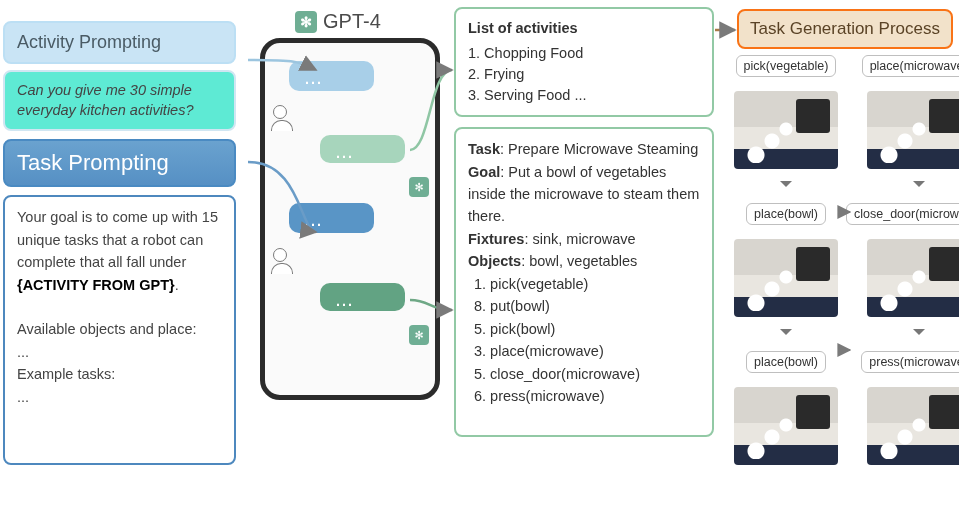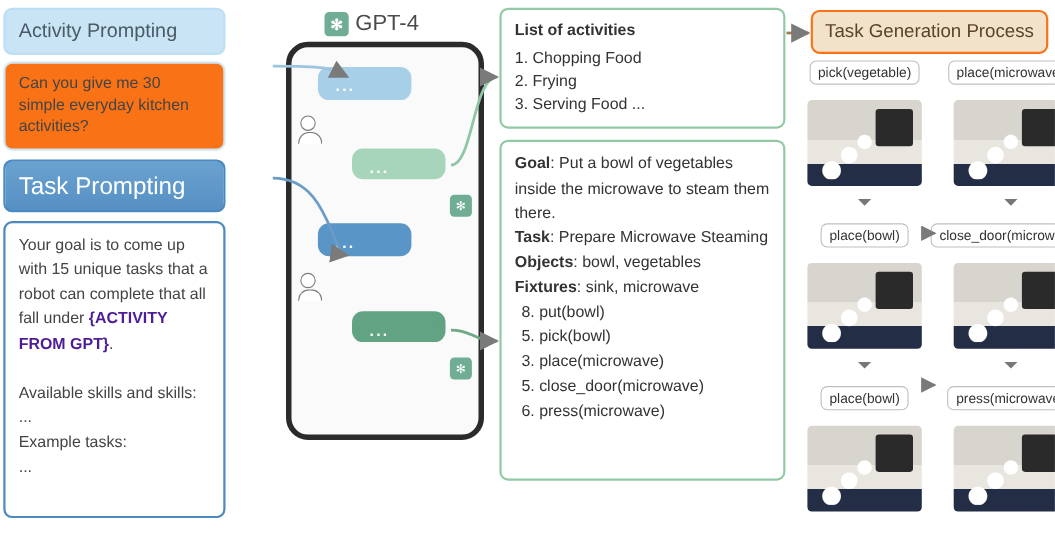--- a/index.html
+++ b/index.html
@@ -12,51 +12,52 @@
     overflow: hidden;
     font-size: 14.5px;
     color: #333;
   }
   .box {
     border-radius: 8px;
     border: 2px solid;
     padding: 9px 12px;
   }
   
-  .col-left { position: absolute; left: 3px; top: 7px; width: 202px; }
+  .col-left { position: absolute; left: 3px; top: 21px; width: 233px; }
   .activity-header {
     border-color: #bcdff4;
     background: #c9e4f5;
     font-size: 18px;
     color: #4a5b65;
     margin-bottom: 6px;
   }
   .activity-body {
     border-color: #d0e6f2;
-    background: #f97316;
+    background: #5eead4;
     line-height: 1.35;
     color: #444;
     margin-bottom: 8px;
+    font-style: italic;
   }
   .task-header {
     border-color: #4a8ac2;
     background: #5e9acb;
     background: linear-gradient(#6aa2cf,#5690c4);
     font-size: 22px;
     color: #fff;
     margin-bottom: 8px;
   }
   .task-body {
     border-color: #4d88be;
     background: #fff;
     line-height: 1.55;
     color: #444;
     min-height: 270px;
   }
-  .task-body .highlight { color: #4c1d95; font-weight: 600; }
+  .task-body .highlight { color: #000000; font-weight: 600; }
 
   
   .gpt-label {
     position: absolute; left: 295px; top: 10px;
     font-size: 20px; color: #4b4b4b; display:flex; align-items:center; gap:6px;
   }
   .gpt-icon {
     width: 22px; height: 22px; background:#6fae94; border-radius:4px;
     display:inline-flex; align-items:center; justify-content:center;
     color:#fff; font-size:14px; font-weight:bold;
@@ -147,21 +148,21 @@
 </head>
 <body>
 
 <div class="col-left">
   <div class="box activity-header">Activity Prompting</div>
   <div class="box activity-body">Can you give me 30 simple everyday kitchen activities?</div>
   <div class="box task-header">Task Prompting</div>
   <div class="box task-body">
     <span>Your goal is to come up with 15 unique tasks that a robot can complete that all fall under </span><span class="highlight">{ACTIVITY FROM GPT}</span><span>.</span>
     <br><br>
-    <span>Available skills and skills:</span><br>
+    <span>Available objects and place:</span><br>
     <span>...</span><br>
     <span>Example tasks:</span><br>
     <span>...</span>
   </div>
 </div>
 
 <div class="gpt-label">
   <span class="gpt-icon">✻</span>
   <span>GPT-4</span>
 </div>
@@ -177,25 +178,26 @@
 </div>
 
 <div class="col-mid">
   <div class="box activities-out">
     <div class="title">List of activities</div>
     <div>1. Chopping Food</div>
     <div>2. Frying</div>
     <div>3. Serving Food ...</div>
   </div>
   <div class="box task-out">
+    <div><b>Task</b><span>: Prepare Microwave Steaming</span></div>
     <div><b>Goal</b><span>: Put a bowl of vegetables inside the microwave to steam them there.</span></div>
-    <div><b>Task</b><span>: Prepare Microwave Steaming</span></div>
+    <div><b>Fixtures</b><span>: sink, microwave</span></div>
     <div><b>Objects</b><span>: bowl, vegetables</span></div>
-    <div><b>Fixtures</b><span>: sink, microwave</span></div>
     <div style="padding-left:6px">
+      <div>1. pick(vegetable)</div>
       <div>8. put(bowl)</div>
       <div>5. pick(bowl)</div>
       <div>3. place(microwave)</div>
       <div>5. close_door(microwave)</div>
       <div>6. press(microwave)</div>
     </div>
   </div>
 </div>
 
 <div class="tg-header">Task Generation Process</div>

